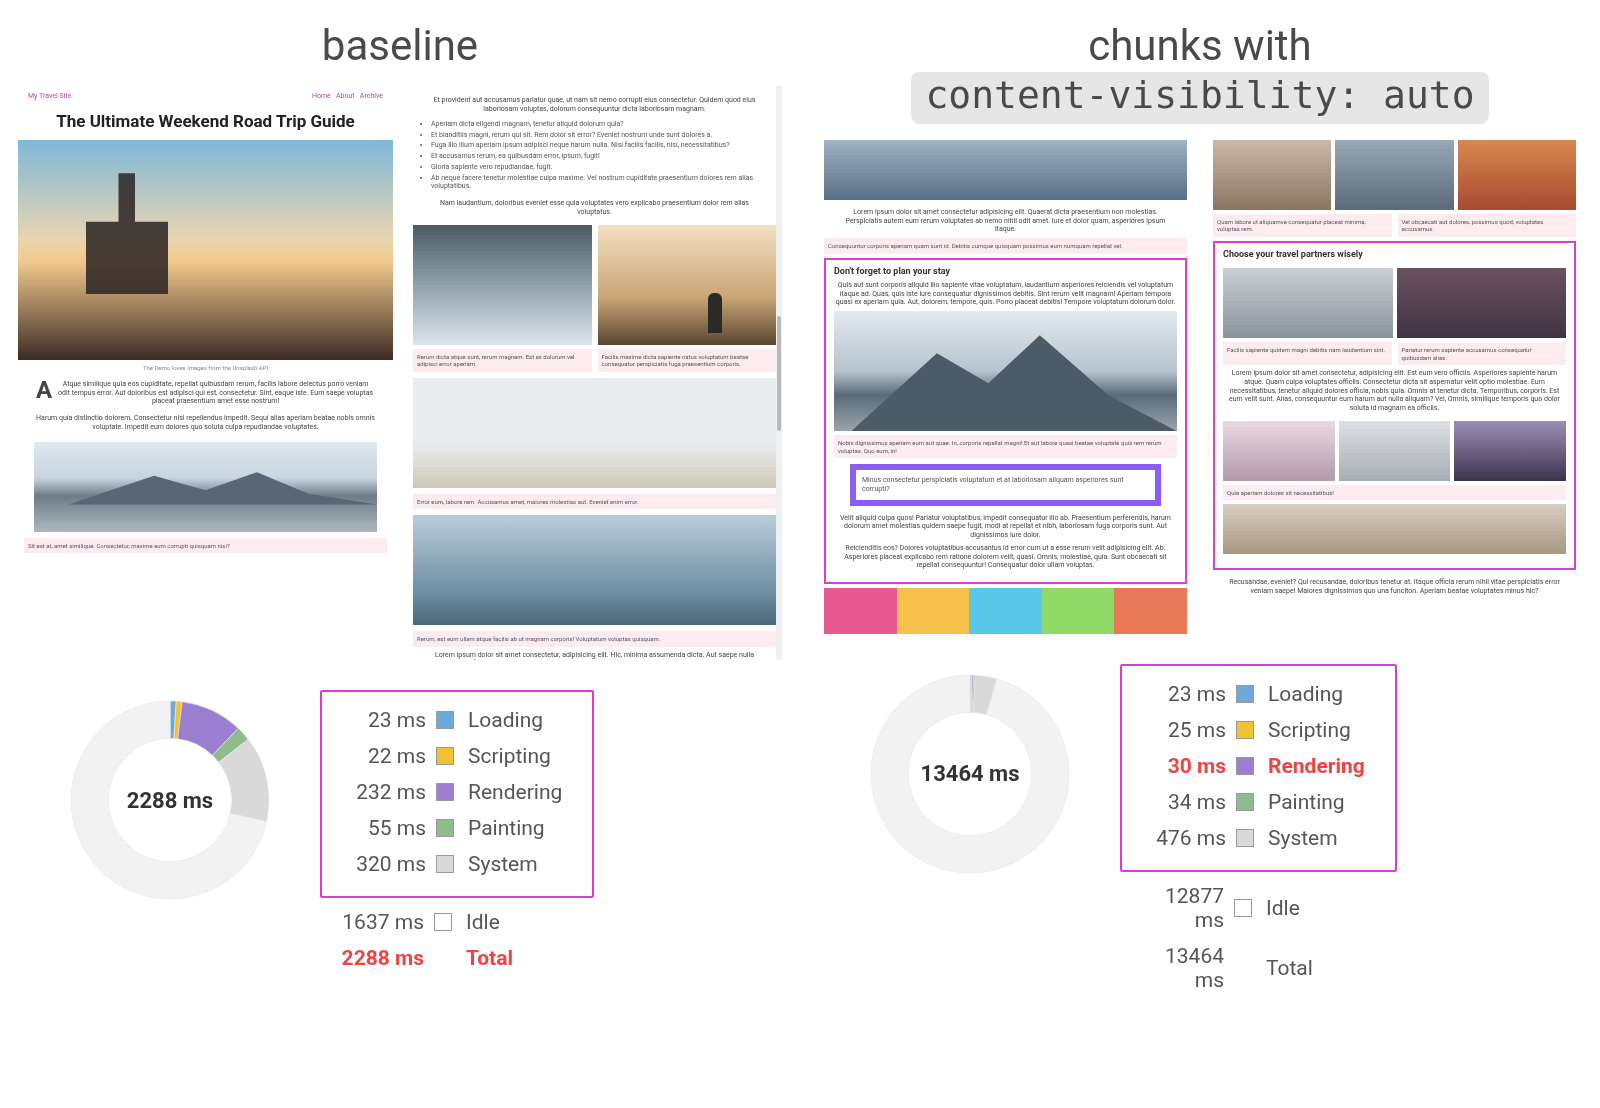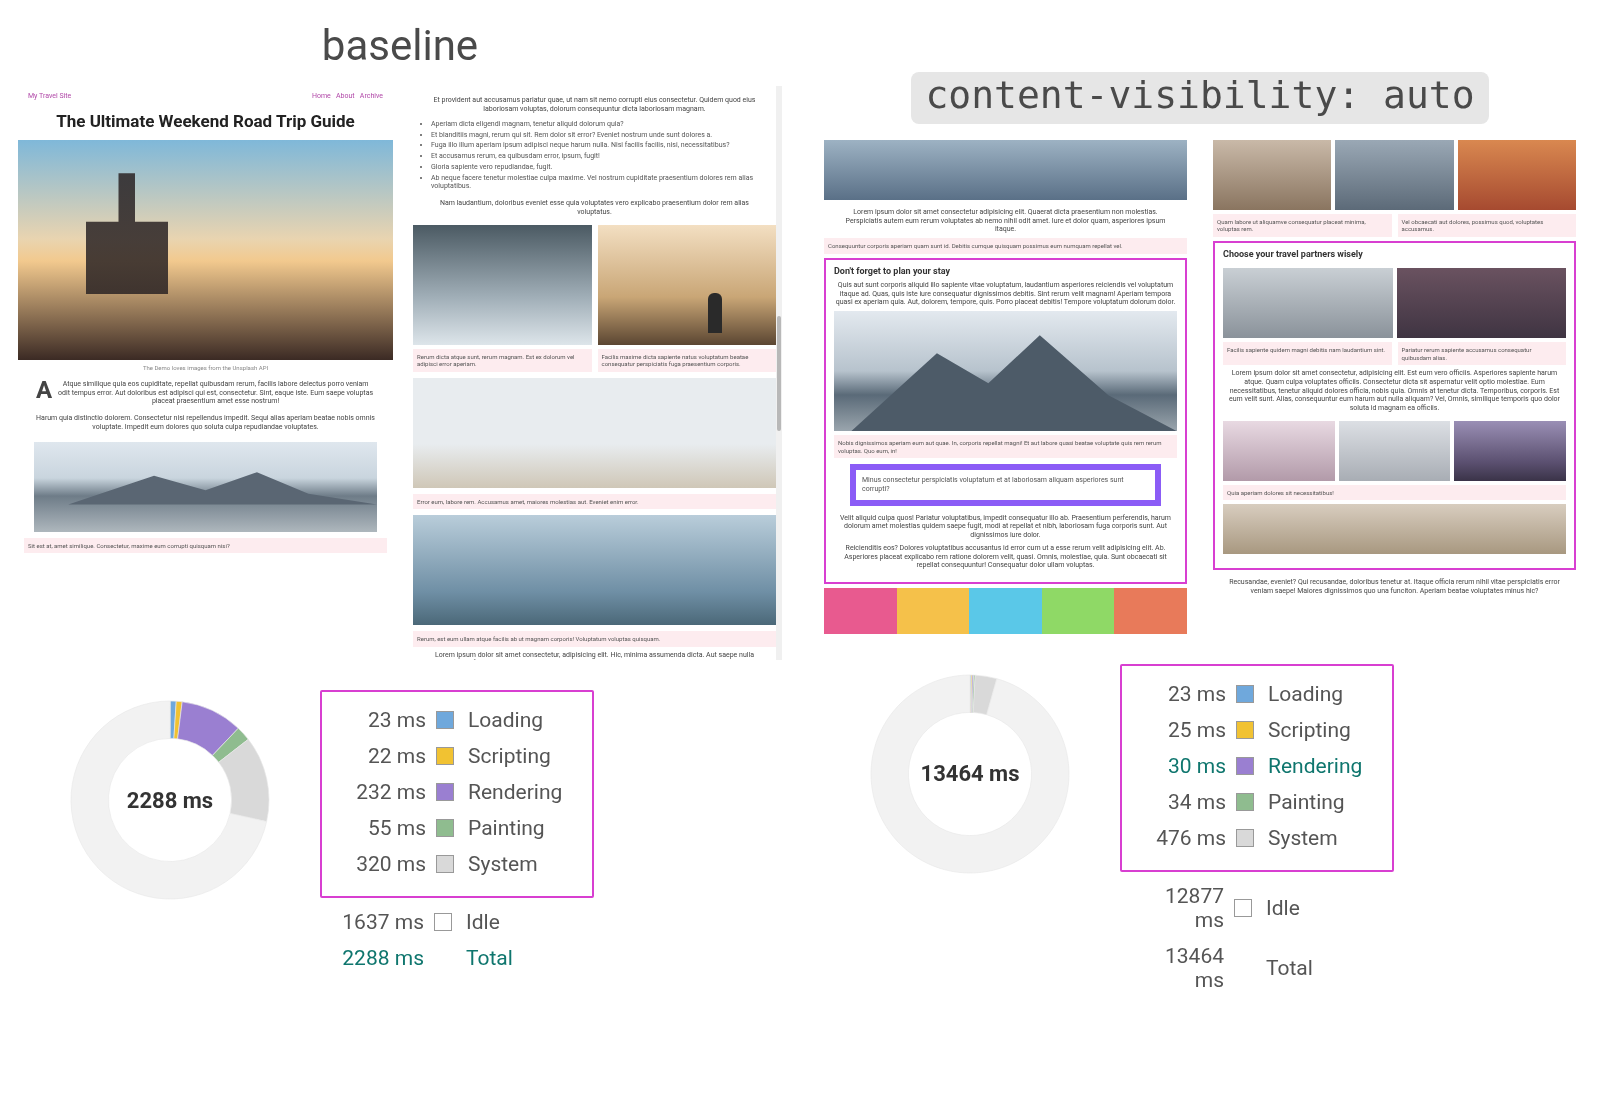--- a/index.html
+++ b/index.html
@@ -145,21 +145,21 @@
   .legend-row {
     display: grid;
     grid-template-columns: 90px 22px auto;
     align-items: center;
     gap: 10px;
     padding: 6px 0;
     font-size: 21px;
     color: #555;
   }
   .legend-row .val { text-align: right; }
-  .legend-row.bold { font-weight: 400; color:#0f766e;}
+  .legend-row.bold { font-weight: 700; color:#ef4444;}
   .swatch { width: 18px; height: 18px; border:1px solid #999; display:inline-block;}
   .sw-loading{ background:#6fa8dc;}
   .sw-scripting{ background:#f1c232;}
   .sw-rendering{ background:#9a7fd1;}
   .sw-painting{ background:#8fbc8f;}
   .sw-system{ background:#d9d9d9;}
   .sw-idle{ background:#ffffff;}
   .below-legend{ padding: 6px 30px 0 14px;}
 </style>
 </head>
@@ -274,21 +274,21 @@
               <span class="swatch" style="visibility: hidden;"></span>
               <span>Total</span>
             </div>
           </div>
       </div>
     </div>
   </div>
 
   <div class="col">
     <div class="heading">
-      <br>
+      <span>chunks with</span><br>
       <span class="pill">content-visibility: auto</span>
     </div>
 
     <div class="shot-area" style="height:500px">
 
       <div class="shot-pane">
         <div class="img-top-strip"></div>
         <div class="para">Lorem ipsum dolor sit amet consectetur adipisicing elit. Quaerat dicta praesentium non molestias. Perspiciatis autem eum rerum voluptates ab nemo nihil odit amet. Iure et dolor quam, asperiores ipsum itaque.</div>
         <div class="cap-single">Consequuntur corporis aperiam quam sunt id. Debitis cumque quisquam possimus eum numquam repellat vel.</div>
         <div class="chunk-box">

